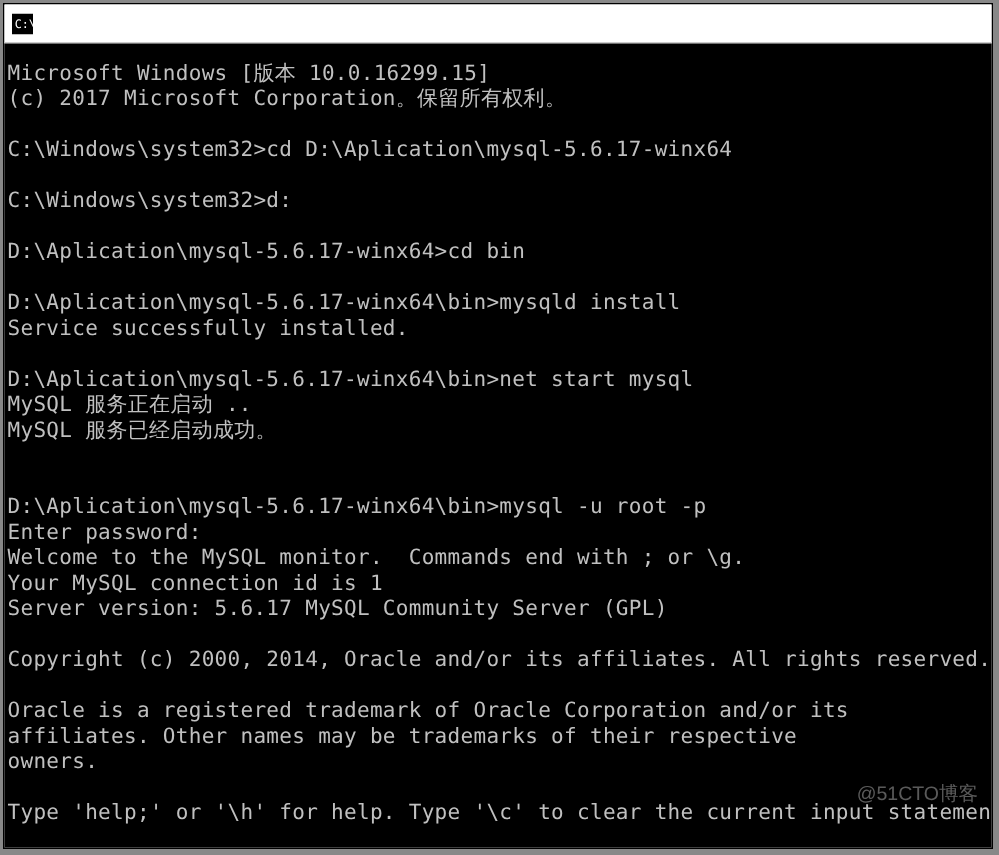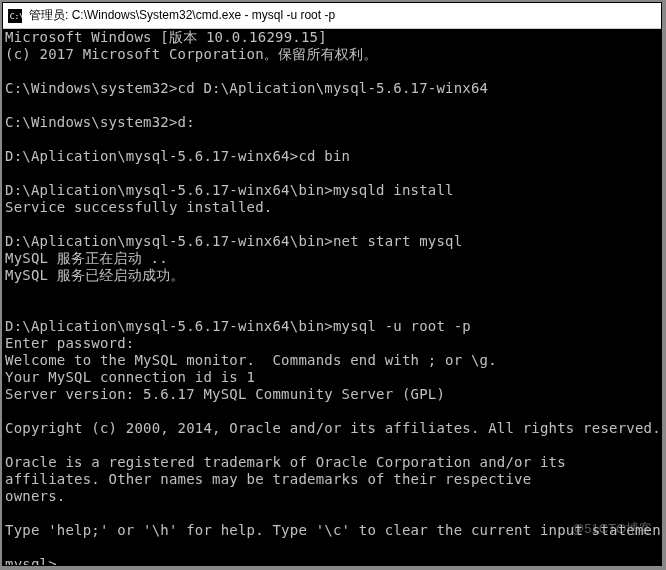--- a/index.html
+++ b/index.html
@@ -42,21 +42,21 @@
     justify-content: center;
   }
   .titlebar .icon svg { width: 14px; height: 14px; }
   .terminal {
     flex: 1;
     background: #000;
     color: #c0c0c0;
     font-family: "NSimSun", "SimSun", "Consolas", monospace;
     font-size: 14px;
     line-height: 17px;
-    padding: 0 2px 2px 2px;
+    padding: 12px 2px 2px 2px;
     white-space: pre;
     overflow: hidden;
     letter-spacing: 0.2px;
   }
   .terminal .line { min-height: 17px; }
   .watermark {
     position: absolute;
     right: 14px;
     bottom: 32px;
     color: rgba(200,200,200,0.45);
@@ -69,18 +69,17 @@
 <body>
 
 <div class="window">
   <div class="titlebar">
     <span class="icon">
       <svg viewBox="0 0 16 16">
           <rect x="0" y="0" width="16" height="16" fill="#000"></rect>
           <text x="2" y="11" font-size="9" fill="#fff" font-family="monospace">C:\</text>
         </svg>
     </span>
-    <span>管理员: C:\Windows\System32\cmd.exe - mysql  -u root -p</span>
   </div>
   <div class="terminal" id="terminal"><div class="line">Microsoft Windows [版本 10.0.16299.15]</div><div class="line">(c) 2017 Microsoft Corporation。保留所有权利。</div><div class="line"></div><div class="line">C:\Windows\system32&gt;cd D:\Aplication\mysql-5.6.17-winx64</div><div class="line"></div><div class="line">C:\Windows\system32&gt;d:</div><div class="line"></div><div class="line">D:\Aplication\mysql-5.6.17-winx64&gt;cd bin</div><div class="line"></div><div class="line">D:\Aplication\mysql-5.6.17-winx64\bin&gt;mysqld install</div><div class="line">Service successfully installed.</div><div class="line"></div><div class="line">D:\Aplication\mysql-5.6.17-winx64\bin&gt;net start mysql</div><div class="line">MySQL 服务正在启动 ..</div><div class="line">MySQL 服务已经启动成功。</div><div class="line"></div><div class="line"></div><div class="line">D:\Aplication\mysql-5.6.17-winx64\bin&gt;mysql -u root -p</div><div class="line">Enter password:</div><div class="line">Welcome to the MySQL monitor.  Commands end with ; or \g.</div><div class="line">Your MySQL connection id is 1</div><div class="line">Server version: 5.6.17 MySQL Community Server (GPL)</div><div class="line"></div><div class="line">Copyright (c) 2000, 2014, Oracle and/or its affiliates. All rights reserved.</div><div class="line"></div><div class="line">Oracle is a registered trademark of Oracle Corporation and/or its</div><div class="line">affiliates. Other names may be trademarks of their respective</div><div class="line">owners.</div><div class="line"></div><div class="line">Type 'help;' or '\h' for help. Type '\c' to clear the current input statement.</div><div class="line"></div><div class="line">mysql&gt;</div></div>
 </div>
 
 <div class="watermark">@51CTO博客</div>
 
 </body></html>

